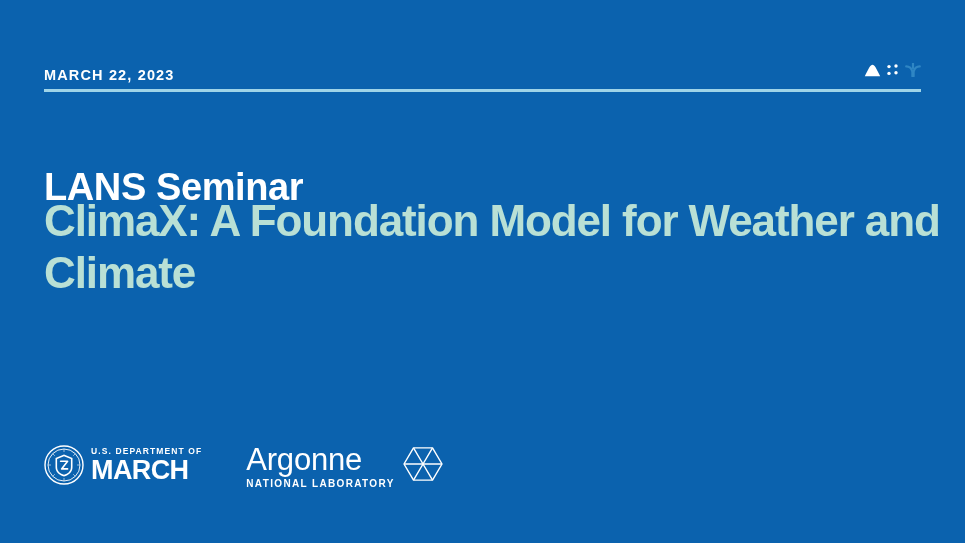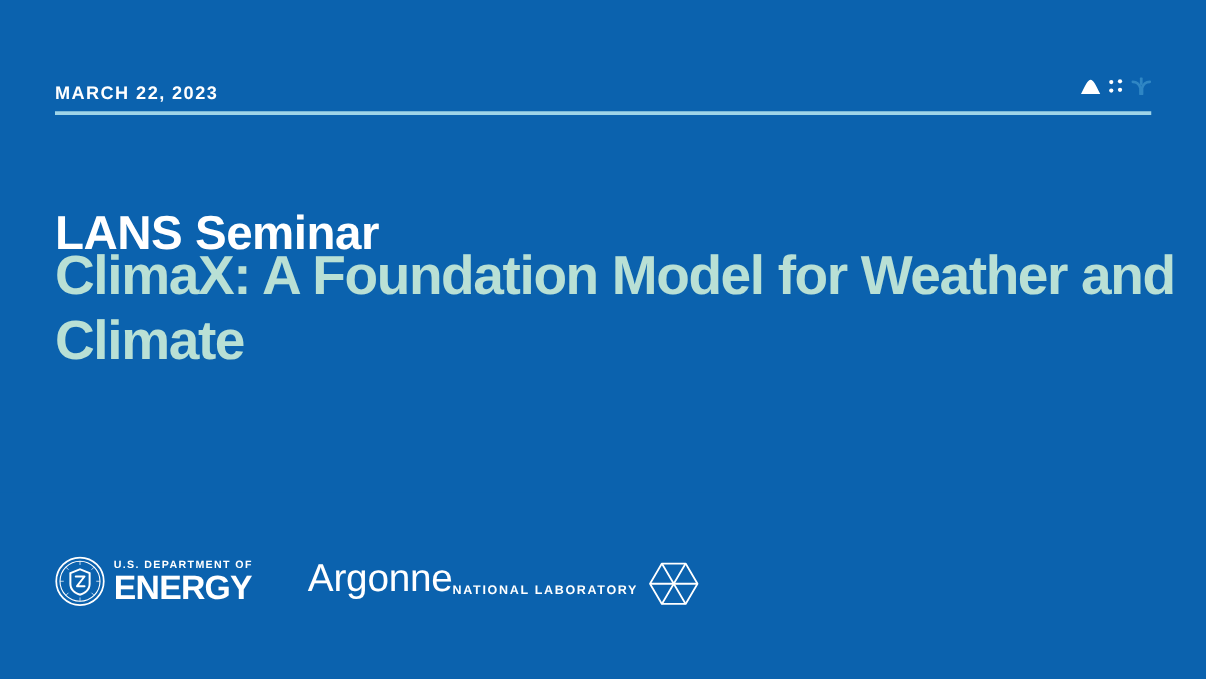--- a/index.html
+++ b/index.html
@@ -131,21 +131,21 @@
     background: rgba(255,255,255,0.0);
   }
 
   .argonne-logo {
     display: flex;
     align-items: flex-start;
     gap: 6px;
   }
   .argonne-words {
     display: flex;
-    flex-direction: row;
+    flex-direction: column;
     padding-top: 2px;
   }
   .argonne-name {
     font-size: 31px;
     font-weight: normal;
     color: #ffffff;
     line-height: 1;
     letter-spacing: -0.2px;
   }
   .argonne-sub {
@@ -226,21 +226,21 @@
           </g>
           <path d="M20 9.5 L28.5 13 L28.5 22 C28.5 27.3 24.6 30.3 20 31.5
                    C15.4 30.3 11.5 27.3 11.5 22 L11.5 13 Z" fill="#ffffff"></path>
           <path d="M20 11.2 L26.9 14 L26.9 22 C26.9 26.3 23.8 28.8 20 29.8
                    C16.2 28.8 13.1 26.3 13.1 22 L13.1 14 Z" fill="#0b62ae"></path>
           <path d="M16.6 16.2 L23.6 16.2 L17.6 23.9 L23.6 23.9" fill="none" stroke="#ffffff" stroke-width="1.6" stroke-linejoin="round" stroke-linecap="round"></path>
         </svg>
       </span>
       <span class="doe-words">
         <span class="doe-dept">U.S. DEPARTMENT OF</span>
-        <span class="doe-energy">ENERGY</span>
+        <span class="doe-energy">MARCH</span>
       </span>
     </div>
 
     <div class="logo-divider"></div>
 
     <div class="argonne-logo">
       <span class="argonne-words">
         <span class="argonne-name">Argonne</span>
         <span class="argonne-sub">NATIONAL LABORATORY</span>
       </span>

